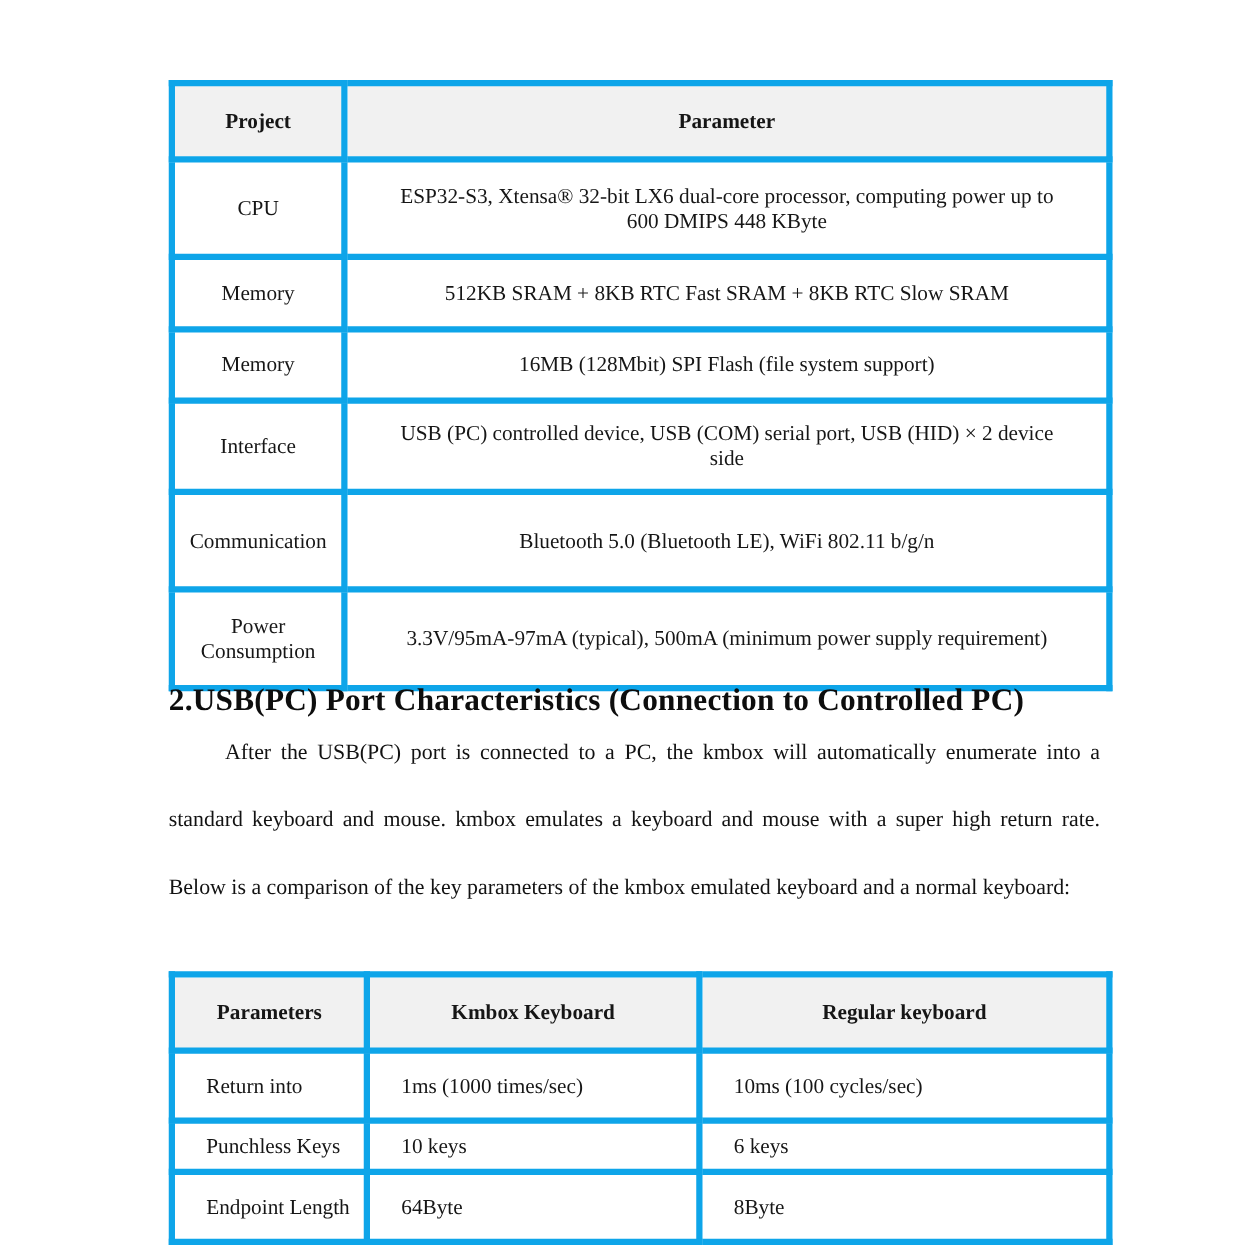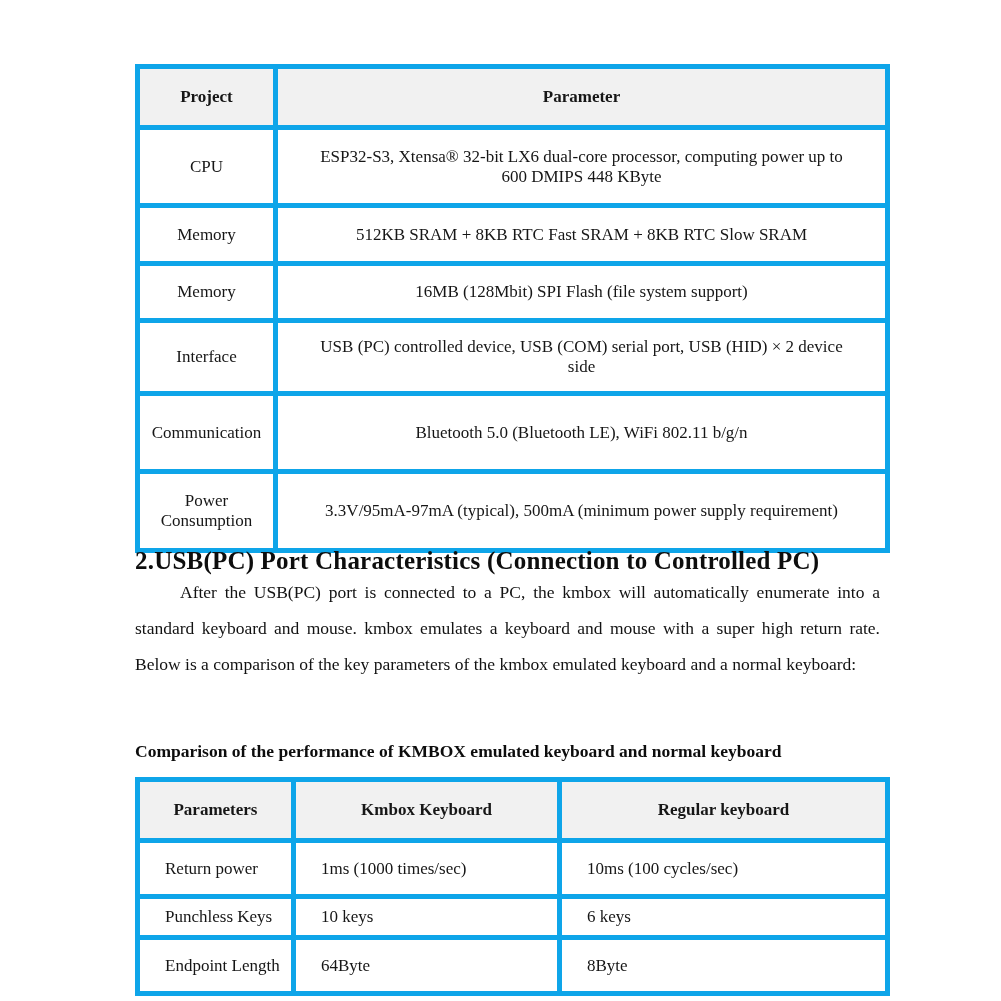--- a/index.html
+++ b/index.html
@@ -71,21 +71,21 @@
   #comparison-table tr.r-body2 { height: 41px; }
   #comparison-table tr.r-body3 { height: 56px; }
 
   .intro-paragraph {
     position: absolute;
     left: 135px;
     top: 574px;
     width: 745px;
     margin: 0;
     font-size: 17.5px;
-    line-height: 36px;
+    line-height: 54px;
     text-align: justify;
     text-indent: 45px;
     color: #121212;
   }
   .table-caption {
     position: absolute;
     left: 135px;
     top: 741px;
     margin: 0;
     font-size: 17.5px;
@@ -136,38 +136,37 @@
         <td class="cell-project">Power Consumption</td>
         <td class="cell-parameter">3.3V/95mA-97mA (typical), 500mA (minimum power supply requirement)</td>
       </tr>
     </tbody>
   </table>
 
   <h2 class="section-title" id="title-2">2.USB(PC) Port Characteristics (Connection to Controlled PC)</h2>
 
   <p class="intro-paragraph">After the USB(PC) port is connected to a PC, the kmbox will automatically enumerate into a standard keyboard and mouse. kmbox emulates a keyboard and mouse with a super high return rate. Below is a comparison of the key parameters of the kmbox emulated keyboard and a normal keyboard:</p>
 
-  <p class="table-caption">Comparison of the performance of KMBOX emulated keyboard and normal keyboard</p>
 
   <table id="comparison-table">
     <colgroup>
       <col style="width:156px">
       <col style="width:266px">
       <col style="width:328px">
     </colgroup>
     <thead>
       <tr>
         <th>Parameters</th>
         <th>Kmbox Keyboard</th>
         <th>Regular keyboard</th>
       </tr>
     </thead>
     <tbody>
       <tr class="r-body1">
-        <td>Return power</td>
+        <td>Return into</td>
         <td>1ms (1000 times/sec)</td>
         <td>10ms (100 cycles/sec)</td>
       </tr>
       <tr class="r-body2">
         <td>Punchless Keys</td>
         <td>10 keys</td>
         <td>6 keys</td>
       </tr>
       <tr class="r-body3">
         <td>Endpoint Length</td>

